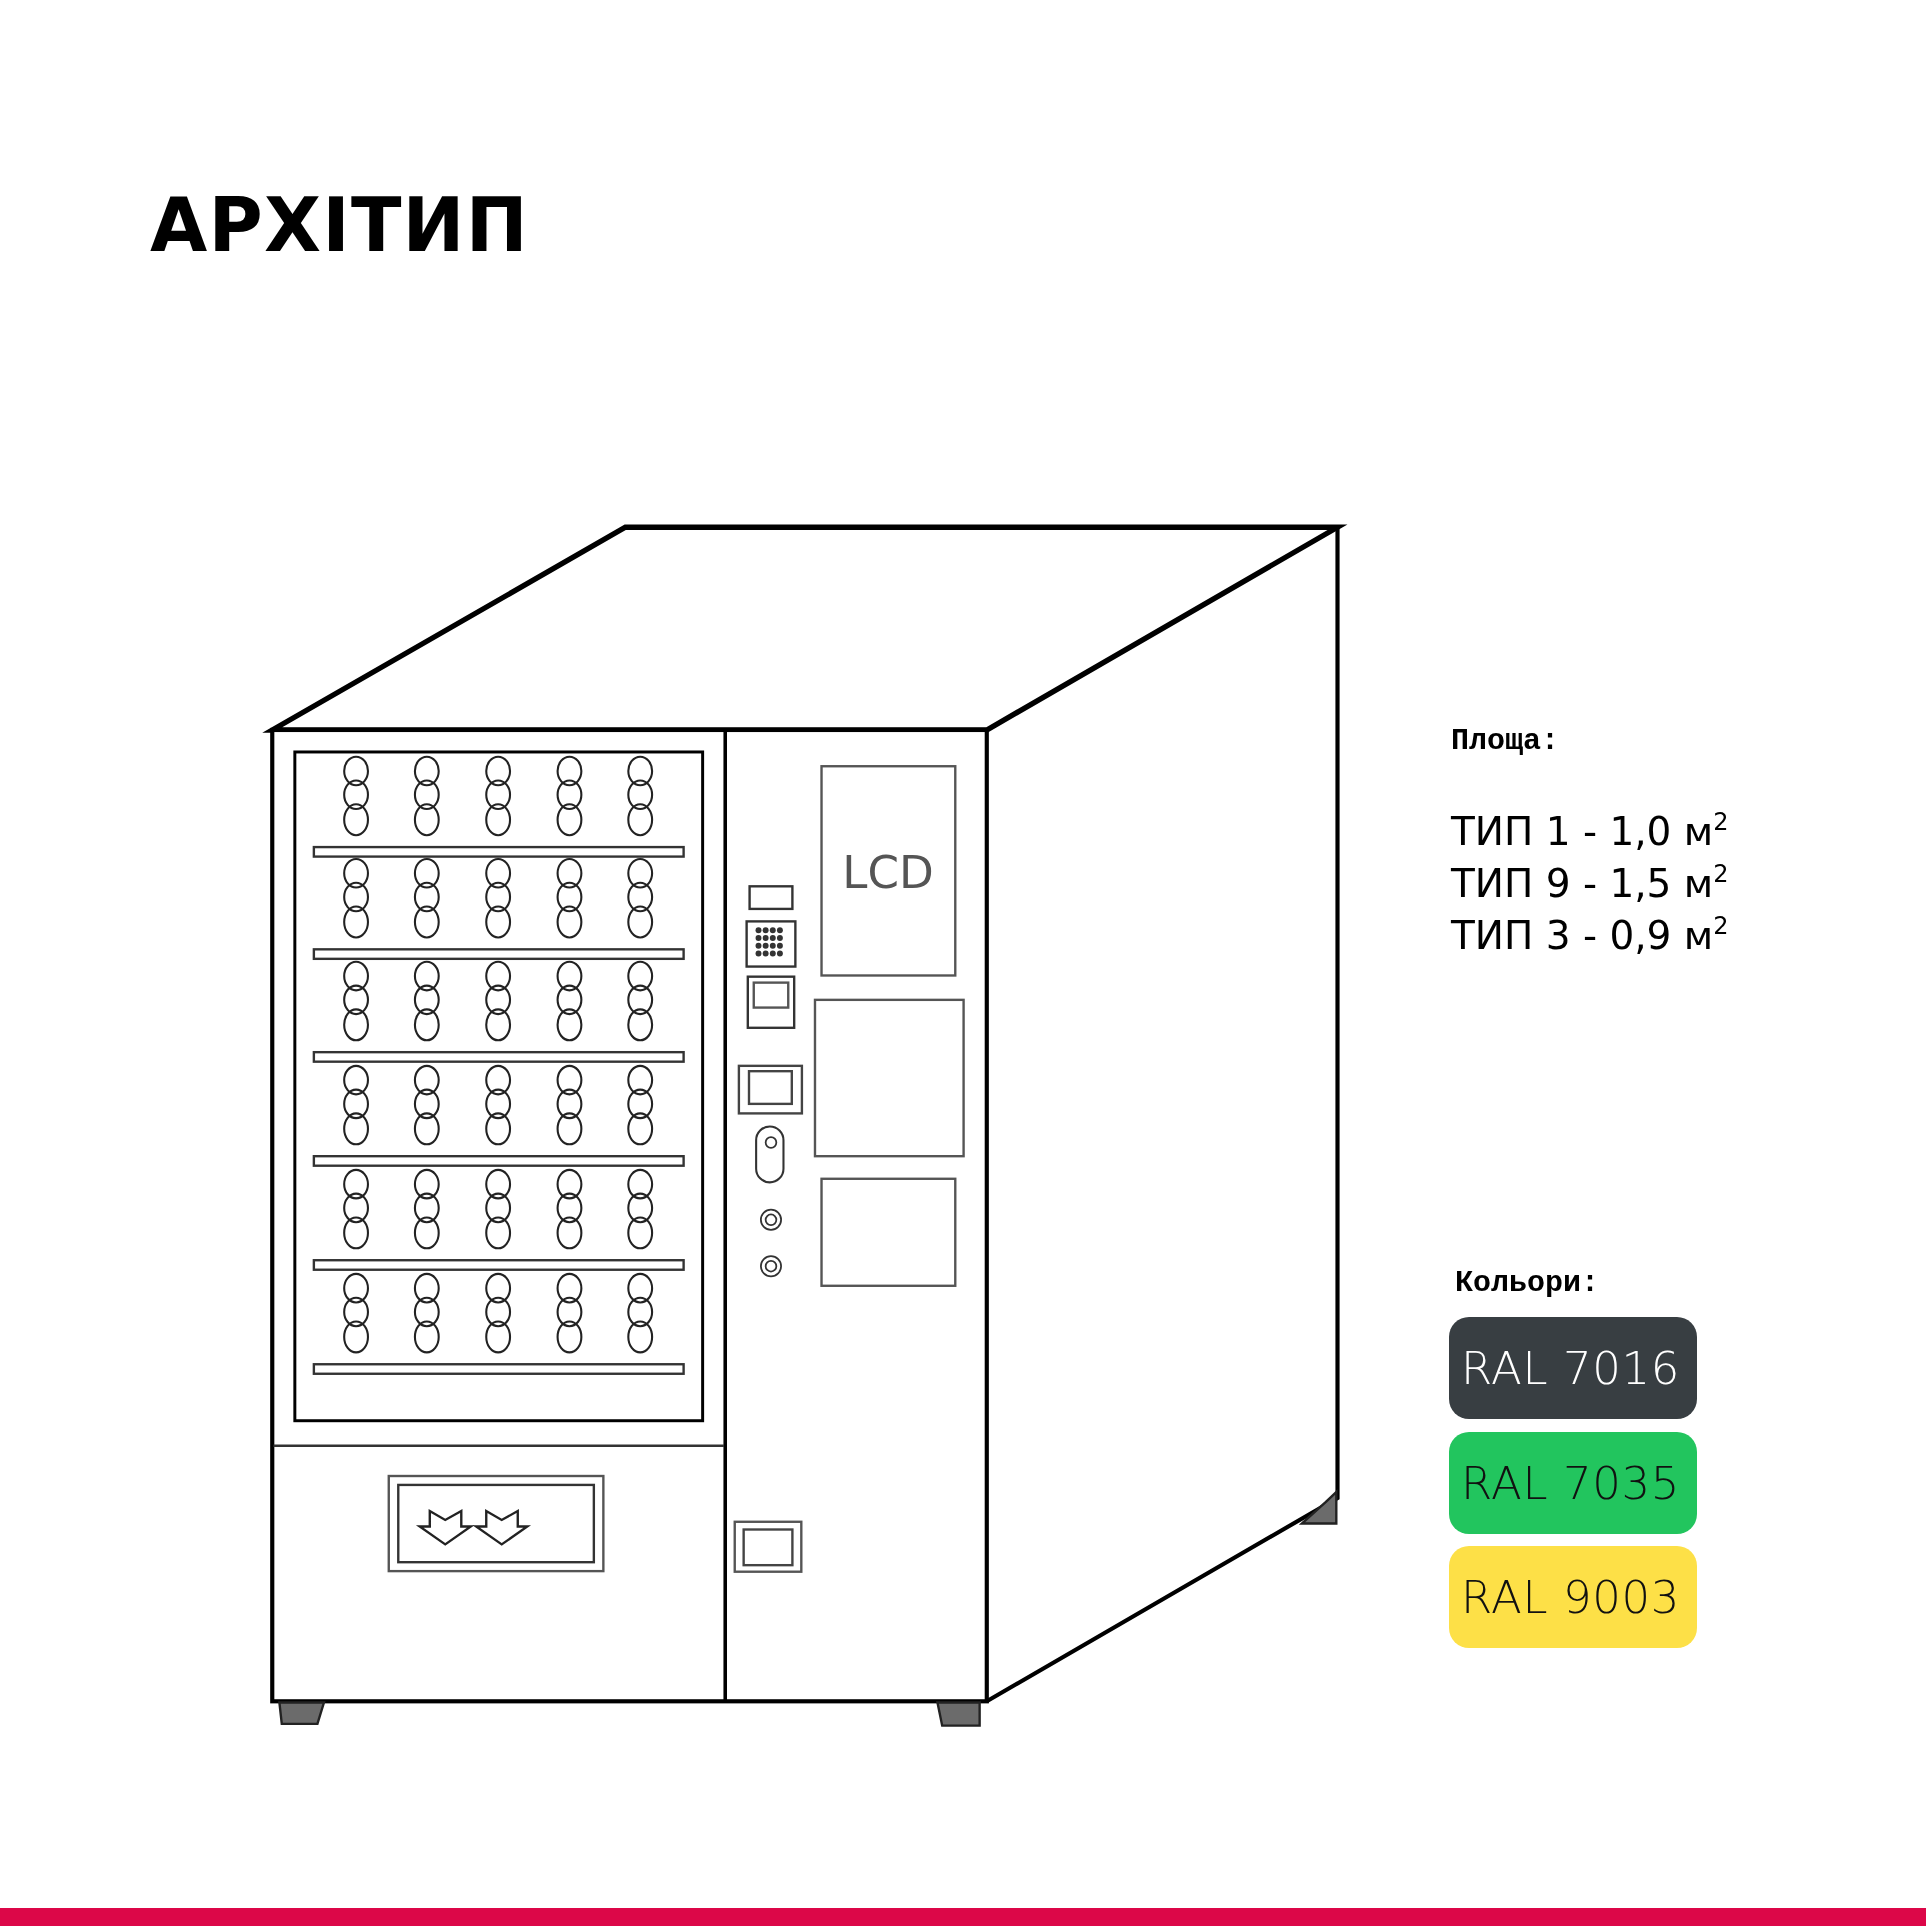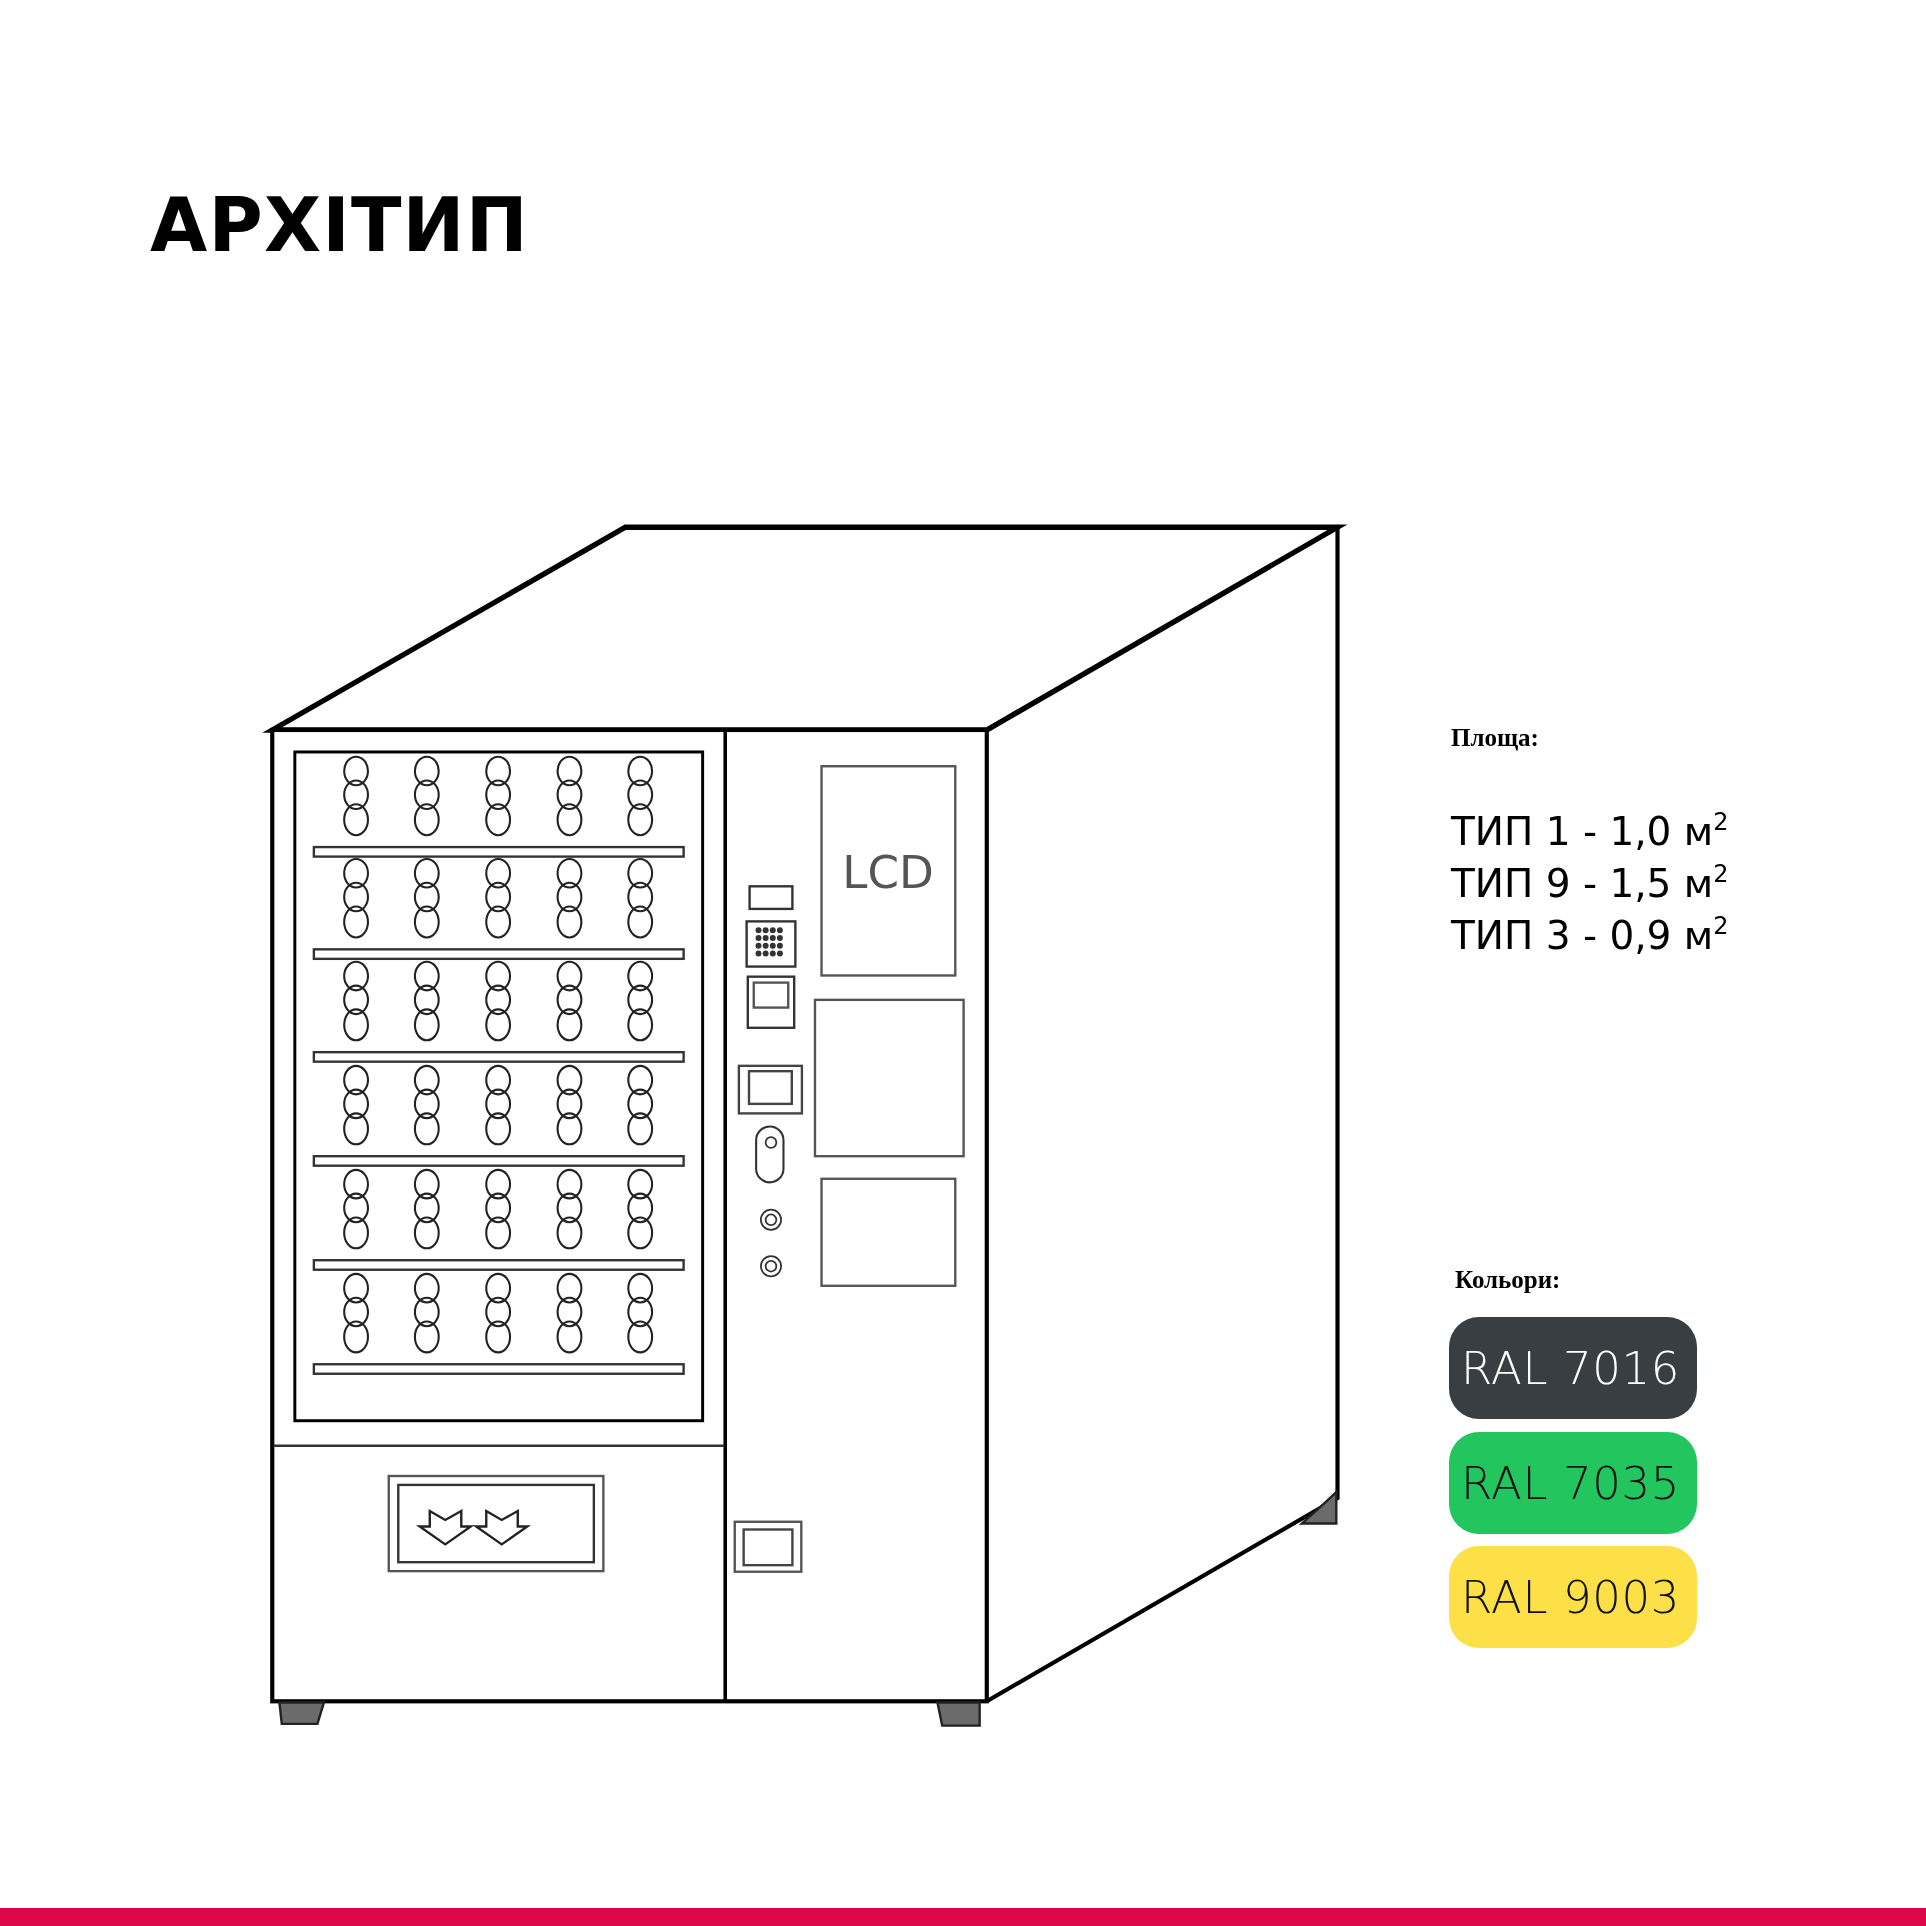--- a/index.html
+++ b/index.html
@@ -1,24 +1,24 @@
 <!DOCTYPE html>
 <html style="font-size:9.5px"><head>
 <meta charset="utf-8">
 <style>
   html, body { margin: 0; padding: 0; background: #ffffff; }
   body { width: 1926px; height: 1926px; position: relative; overflow: hidden; font-family: "DejaVu Sans", "Liberation Sans", sans-serif; color: #000; }
   .title { position: absolute; left: 150px; top: 181px; font-weight: 700; font-size: 74px; line-height: 89px; letter-spacing: 1.2px; font-family: "DejaVu Sans", sans-serif; }
   .title div { white-space: nowrap; }
   .drawing { position: absolute; left: 0; top: 0; width: 1926px; height: 1926px; }
-  .section-label { position: absolute; font-weight: 700; font-size: 25px; font-family: Liberation Serif, serif; white-space: nowrap; }
+  .section-label { position: absolute; font-weight: 700; font-size: 30px; font-family: Liberation Mono, monospace; white-space: nowrap; }
   .area-list { position: absolute; left: 1451px; top: 806px; font-size: 39px; line-height: 52px; font-family: "DejaVu Sans", sans-serif; }
   .area-list div { white-space: nowrap; }
   .area-list sup { font-size: 24px; vertical-align: 15.5px; line-height: 0; }
-  .swatch { position: absolute; left: 1449px; width: 248px; height: 102px; border-radius: 30px; display: flex; align-items: center; padding-left: 12px; box-sizing: border-box; font-size: 45px; font-family: "DejaVu Sans", sans-serif; font-weight: 300; letter-spacing: 0.6px; white-space: nowrap; }
+  .swatch { position: absolute; left: 1449px; width: 248px; height: 102px; border-radius: 20px; display: flex; align-items: center; padding-left: 12px; box-sizing: border-box; font-size: 45px; font-family: "DejaVu Sans", sans-serif; font-weight: 300; letter-spacing: 0.6px; white-space: nowrap; }
   .red-strip { position: absolute; left: 0; top: 1908px; width: 1926px; height: 18px; }
 </style>
 </head>
 <body>
 
 <div class="title">
   <div>АРХІТИП</div>
 </div>
 
 <svg class="drawing" viewBox="0 0 3240 3240" xmlns="http://www.w3.org/2000/svg">

